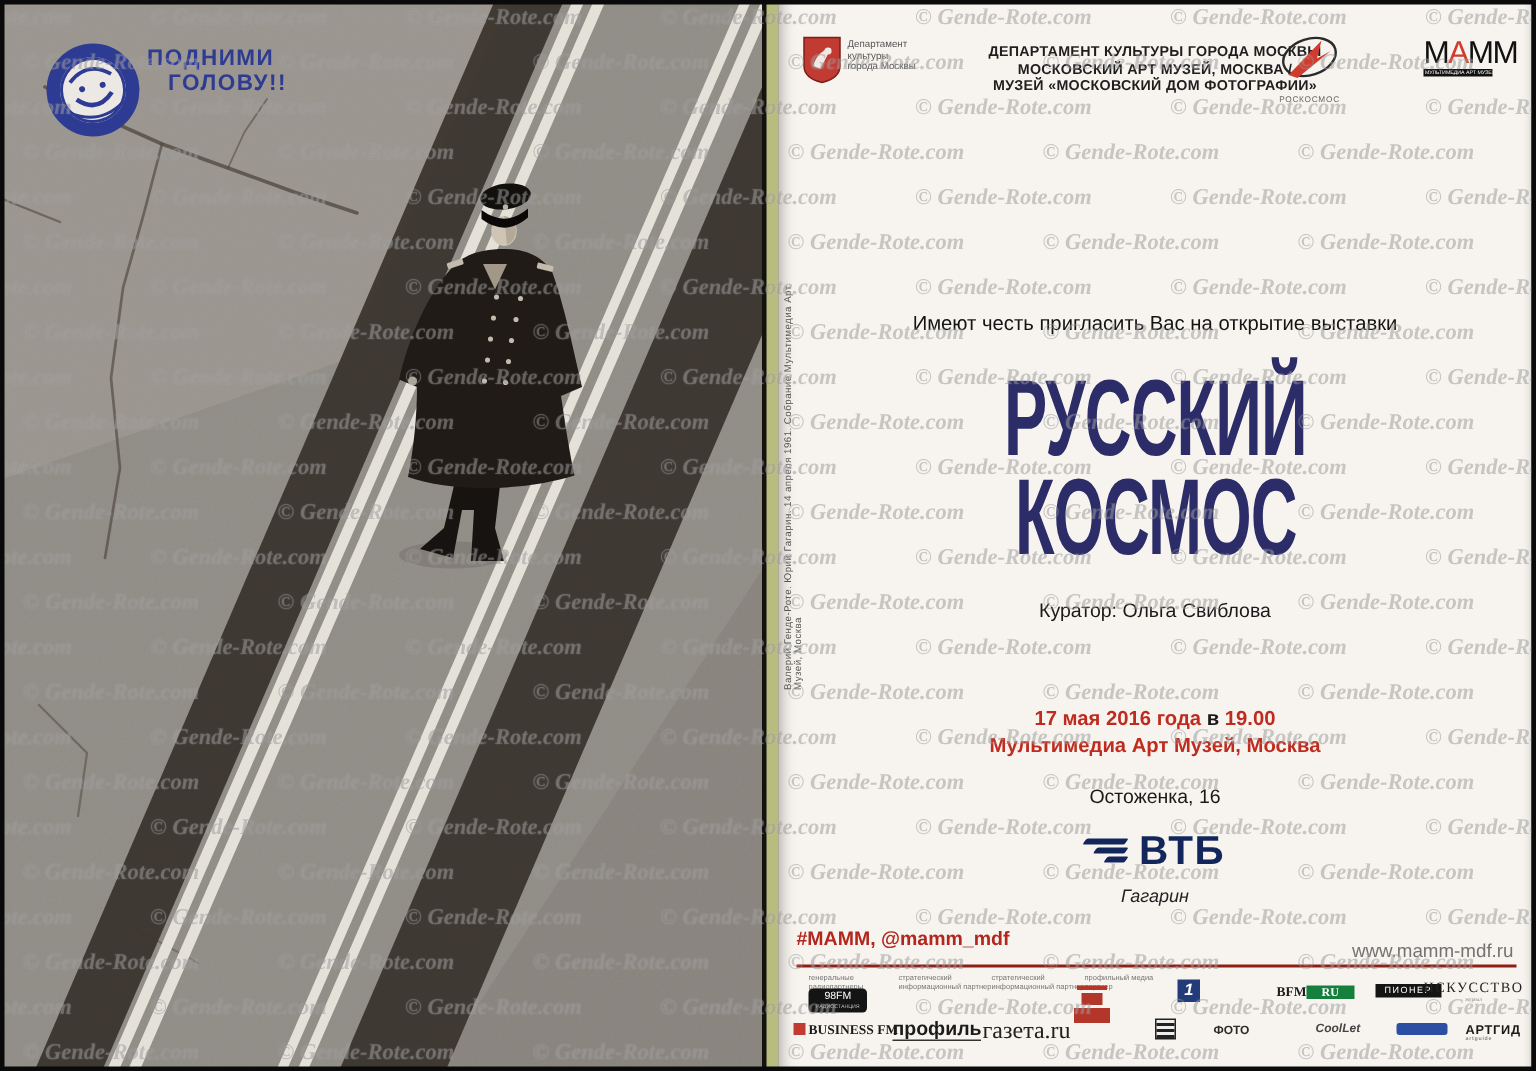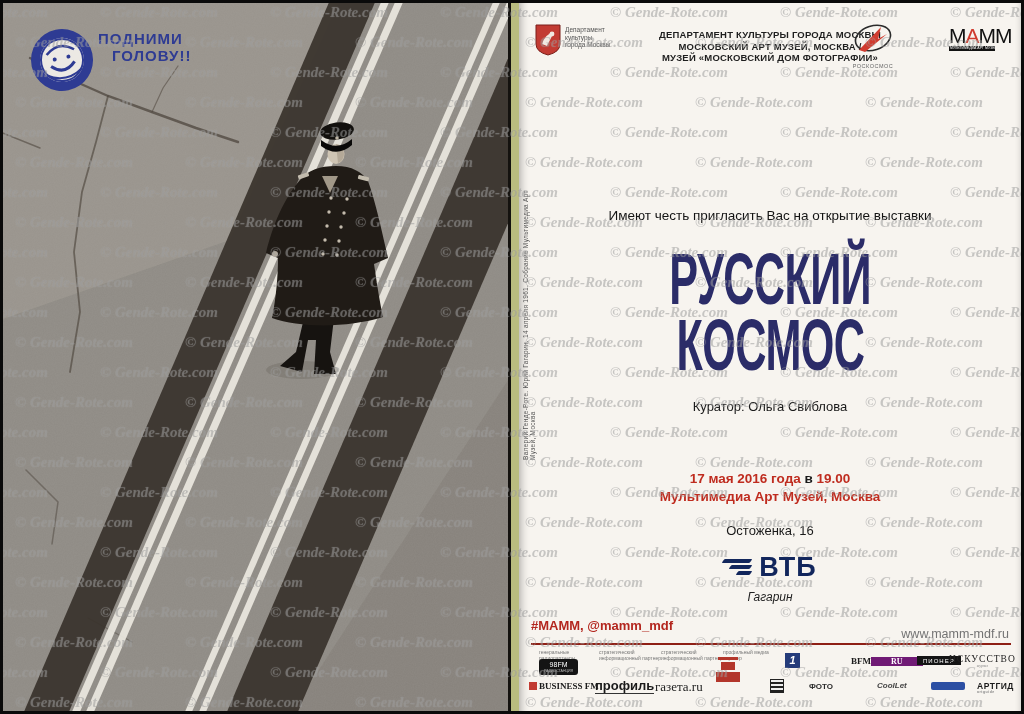--- a/index.html
+++ b/index.html
@@ -51,29 +51,29 @@
   .social-right{position:absolute;right:12px;top:627px;font-size:12.5px;font-weight:normal;color:#737373;}
   .red-rule{position:absolute;left:12px;right:10px;top:643px;height:2px;background:#8e1f15;}
   .p-caption{position:absolute;top:649px;font-size:5px;color:#777;line-height:6px;width:64px;text-align:left;}
   .logo-box{position:absolute;color:#1b1b1b;white-space:nowrap;}
   .bx-98fm{left:20px;top:659px;background:#141414;color:#fff;border-radius:3px;font-size:7px;
       line-height:8px;padding:2px 5px;text-align:center;}
   .bx-98fm small{display:block;font-size:3.5px;color:#bbb;line-height:4px;}
   .bx-busfm{left:10px;top:681px;font-size:9px;font-weight:bold;font-family:"Liberation Serif",serif;}
   .bx-busfm::before{content:"";display:inline-block;width:8px;height:8px;background:#c23b33;margin-right:2px;vertical-align:-1px;}
   .bx-profil{left:76px;top:678px;font-size:13px;font-weight:bold;border-bottom:1px solid #333;}
-  .bx-gazeta{left:136px;top:679px;font-size:13px;font-family:"Liberation Serif",serif;color:#222;}
+  .bx-gazeta{left:136px;top:679px;font-size:16px;font-family:"Liberation Serif",serif;color:#222;}
   .red-emblem{left:196px;top:655px;width:26px;height:36px;}
   .red-emblem b{display:block;height:3px;background:#b3362b;margin:2px 3px;}
   .red-emblem b:nth-child(2){margin:2px 6px;height:8px;}
   .red-emblem b:nth-child(3){margin:2px 1px;height:10px;}
   .bx-1tv{left:266px;top:653px;width:15px;height:15px;background:#243b7a;color:#fff;font-weight:bold;
       font-size:11px;text-align:center;line-height:15px;font-style:italic;}
   .bx-bfm{left:332px;top:656px;font-size:9px;font-weight:bold;font-family:"Liberation Serif",serif;}
-  .bx-bfm em{font-style:normal;background:#701a75;color:#fff;padding:0 20px;font-size:8px;}
+  .bx-bfm em{font-style:normal;background:#15803d;color:#fff;padding:0 10px;font-size:8px;}
   .bx-pioner{left:398px;top:656px;background:#141414;color:#fff;font-size:6px;padding:1.5px 6px;letter-spacing:1px;}
   .bx-isk{left:430px;top:654px;font-size:9.5px;letter-spacing:1px;font-family:"Liberation Serif",serif;color:#222;}
   .bx-isk small{display:block;font-size:3.5px;color:#888;text-align:center;letter-spacing:0;}
   .bx-qr{left:252px;top:680px;width:12px;height:12px;background:
       repeating-linear-gradient(0deg,#222 0 2px,#eee 2px 4px);outline:1px solid #222;}
   .bx-foto{left:290px;top:682px;font-size:8px;font-weight:bold;color:#2a2a2a;}
   .bx-cool{left:346px;top:681px;font-size:8px;font-weight:bold;color:#444;font-style:italic;margin-left:12px;}
   .bx-bluepill{left:412px;top:682px;width:34px;height:8px;background:#2c4fa3;border-radius:2px;}
   .bx-artgid{left:458px;top:681px;font-size:8.5px;font-weight:bold;letter-spacing:.5px;color:#1a1a1a;}
   .bx-artgid small{display:block;font-size:3.5px;color:#888;line-height:3.5px;}

